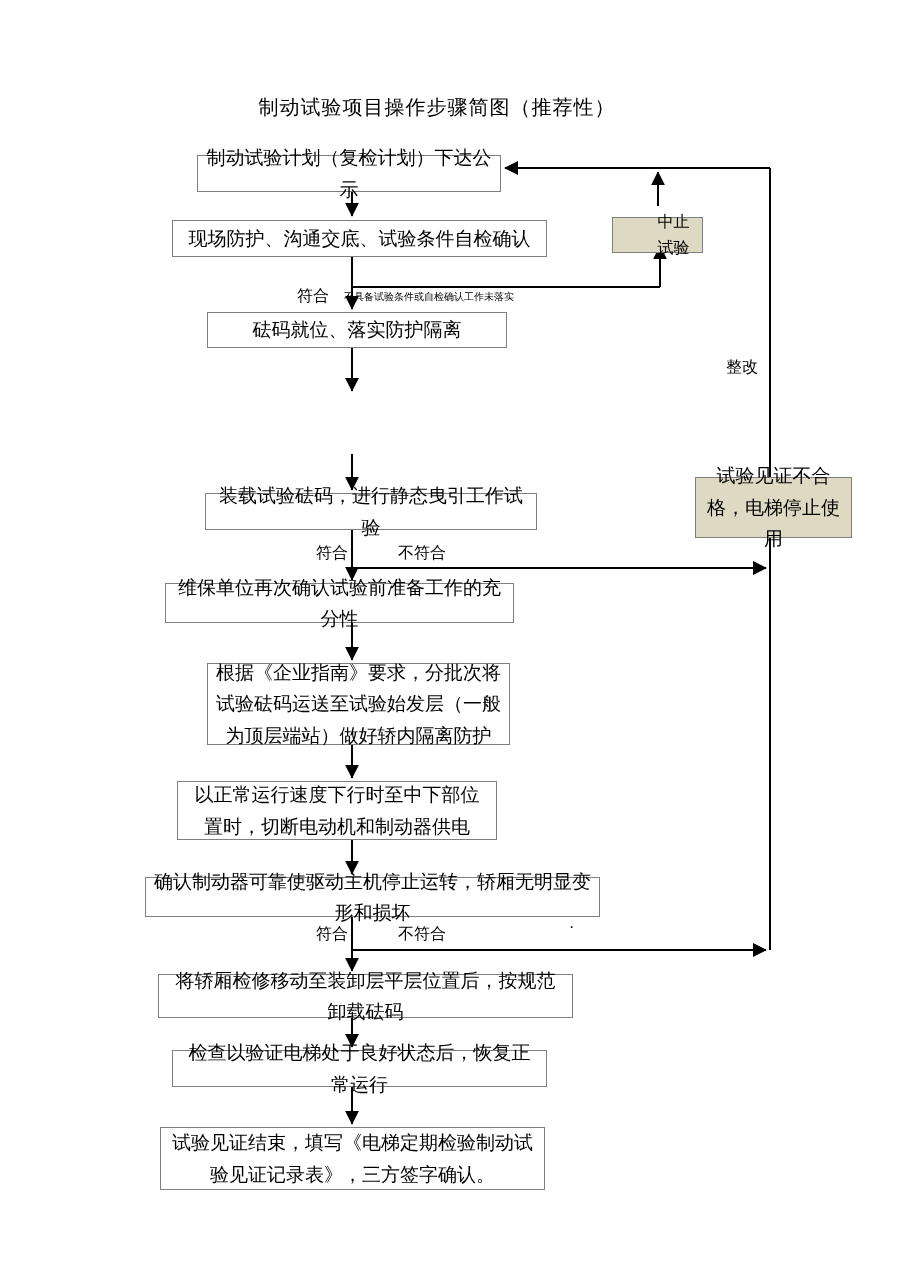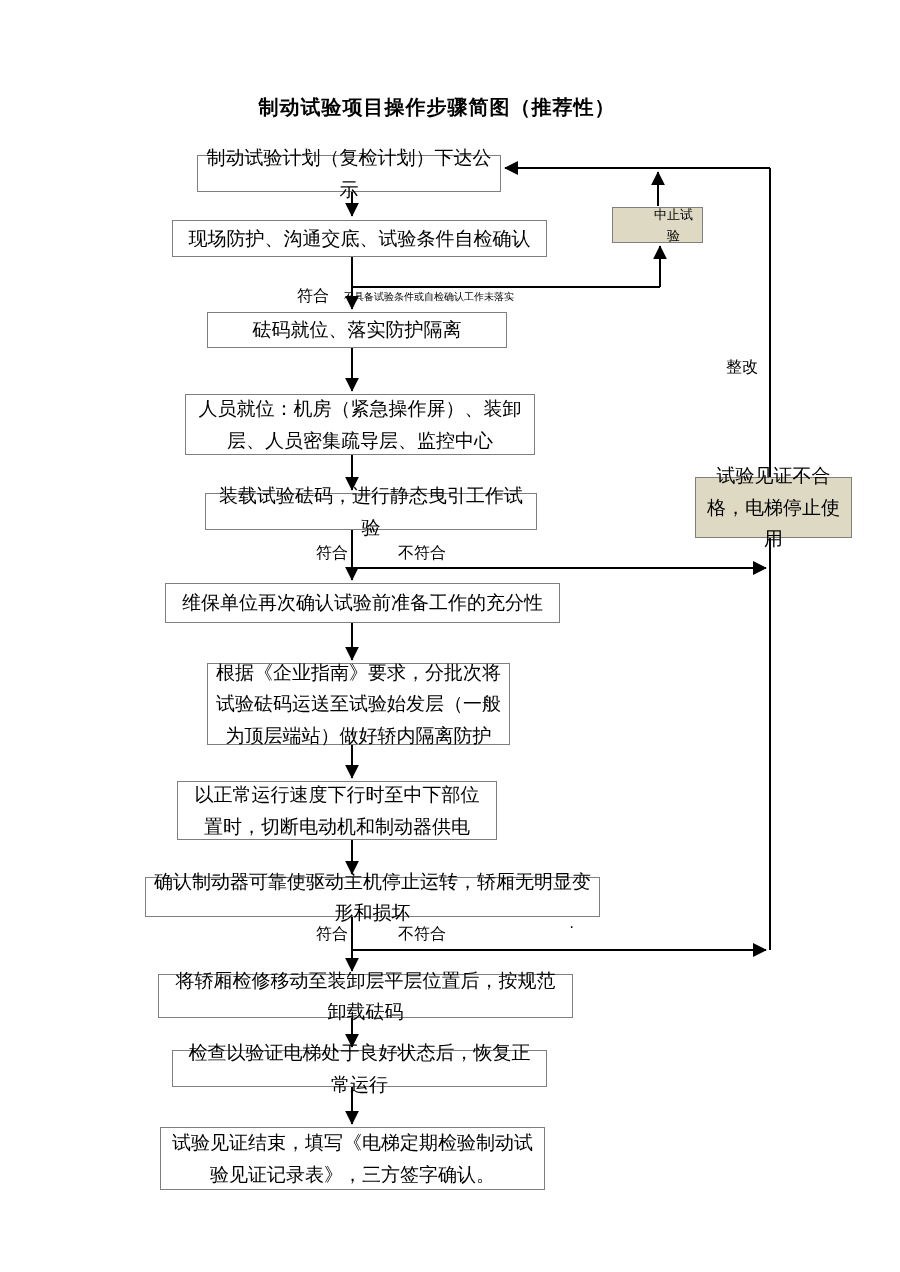--- a/index.html
+++ b/index.html
@@ -15,21 +15,21 @@
     position: absolute;
     left: 0; top: 0;
     width: 900px; height: 1272px;
     z-index: 1;
   }
   .title {
     position: absolute;
     left: 0; top: 94px; width: 874px;
     text-align: center;
     font-size: 20px;
-    font-weight: bold;
+    font-weight: normal;
     color: #000000;
     letter-spacing: 1px;
     z-index: 2;
   }
   .node {
     position: absolute;
     box-sizing: border-box;
     background: #ffffff;
     border: 1px solid #7f7f7f;
     color: #000000;
@@ -88,31 +88,30 @@
       <path d="M352,1012 L352,1047" marker-end="url(#arr)"></path>
       <path d="M352,1087 L352,1124" marker-end="url(#arr)"></path>
     </g>
   </svg>
 
   <div class="title">制动试验项目操作步骤简图（推荐性）</div>
 
   <div class="node" style="left:197px; top:155px; width:304px; height:37px;">制动试验计划（复检计划）下达公示</div>
   <div class="node" style="left:172px; top:220px; width:375px; height:37px;">现场防护、沟通交底、试验条件自检确认</div>
   <div class="node" style="left:207px; top:312px; width:300px; height:36px;">砝码就位、落实防护隔离</div>
-  <div class="node" style="left:185px; top:394px; width:350px; height:61px;">人员就位：机房（紧急操作屏）、装卸层、人员密集疏导层、监控中心</div>
   <div class="node" style="left:205px; top:493px; width:332px; height:37px;">装载试验砝码，进行静态曳引工作试验</div>
-  <div class="node" style="left:165px; top:583px; width:395px; height:40px;">维保单位再次确认试验前准备工作的充分性</div>
+  <div class="node" style="left:165px; top:583px; width:349px; height:40px;">维保单位再次确认试验前准备工作的充分性</div>
   <div class="node" style="left:207px; top:663px; width:303px; height:82px;">根据《企业指南》要求，分批次将试验砝码运送至试验始发层（一般为顶层端站）做好轿内隔离防护</div>
   <div class="node" style="left:177px; top:781px; width:320px; height:59px;">以正常运行速度下行时至中下部位置时，切断电动机和制动器供电</div>
   <div class="node" style="left:145px; top:877px; width:455px; height:40px;">确认制动器可靠使驱动主机停止运转，轿厢无明显变形和损坏</div>
   <div class="node" style="left:158px; top:974px; width:415px; height:44px;">将轿厢检修移动至装卸层平层位置后，按规范卸载砝码</div>
   <div class="node" style="left:172px; top:1050px; width:375px; height:37px;">检查以验证电梯处于良好状态后，恢复正常运行</div>
   <div class="node" style="left:160px; top:1127px; width:385px; height:63px;">试验见证结束，填写《电梯定期检验制动试验见证记录表》，三方签字确认。</div>
 
-  <div class="node side" style="left:612px; top:207px; width:91px; height:36px; font-size:13px;padding-left:40px;">中止试验</div>
+  <div class="node side" style="left:612px; top:217px; width:91px; height:36px; font-size:16px;padding-left:40px;">中止试验</div>
   <div class="node side" style="left:695px; top:477px; width:157px; height:61px;">试验见证不合格，电梯停止使用</div>
 
   <div class="edge-label small" style="left:344px; top:262px;">不具备试验条件或自检确认工作未落实</div>
   <div class="edge-label" style="left:297px; top:286px;">符合</div>
   <div class="edge-label" style="left:316px; top:543px;">符合</div>
   <div class="edge-label" style="left:398px; top:543px;">不符合</div>
   <div class="edge-label" style="left:316px; top:924px;">符合</div>
   <div class="edge-label" style="left:398px; top:924px;">不符合</div>
   <div class="edge-label" style="left:726px; top:357px;">整改</div>
   <div class="edge-label" style="left:569px; top:918px;">·</div>

